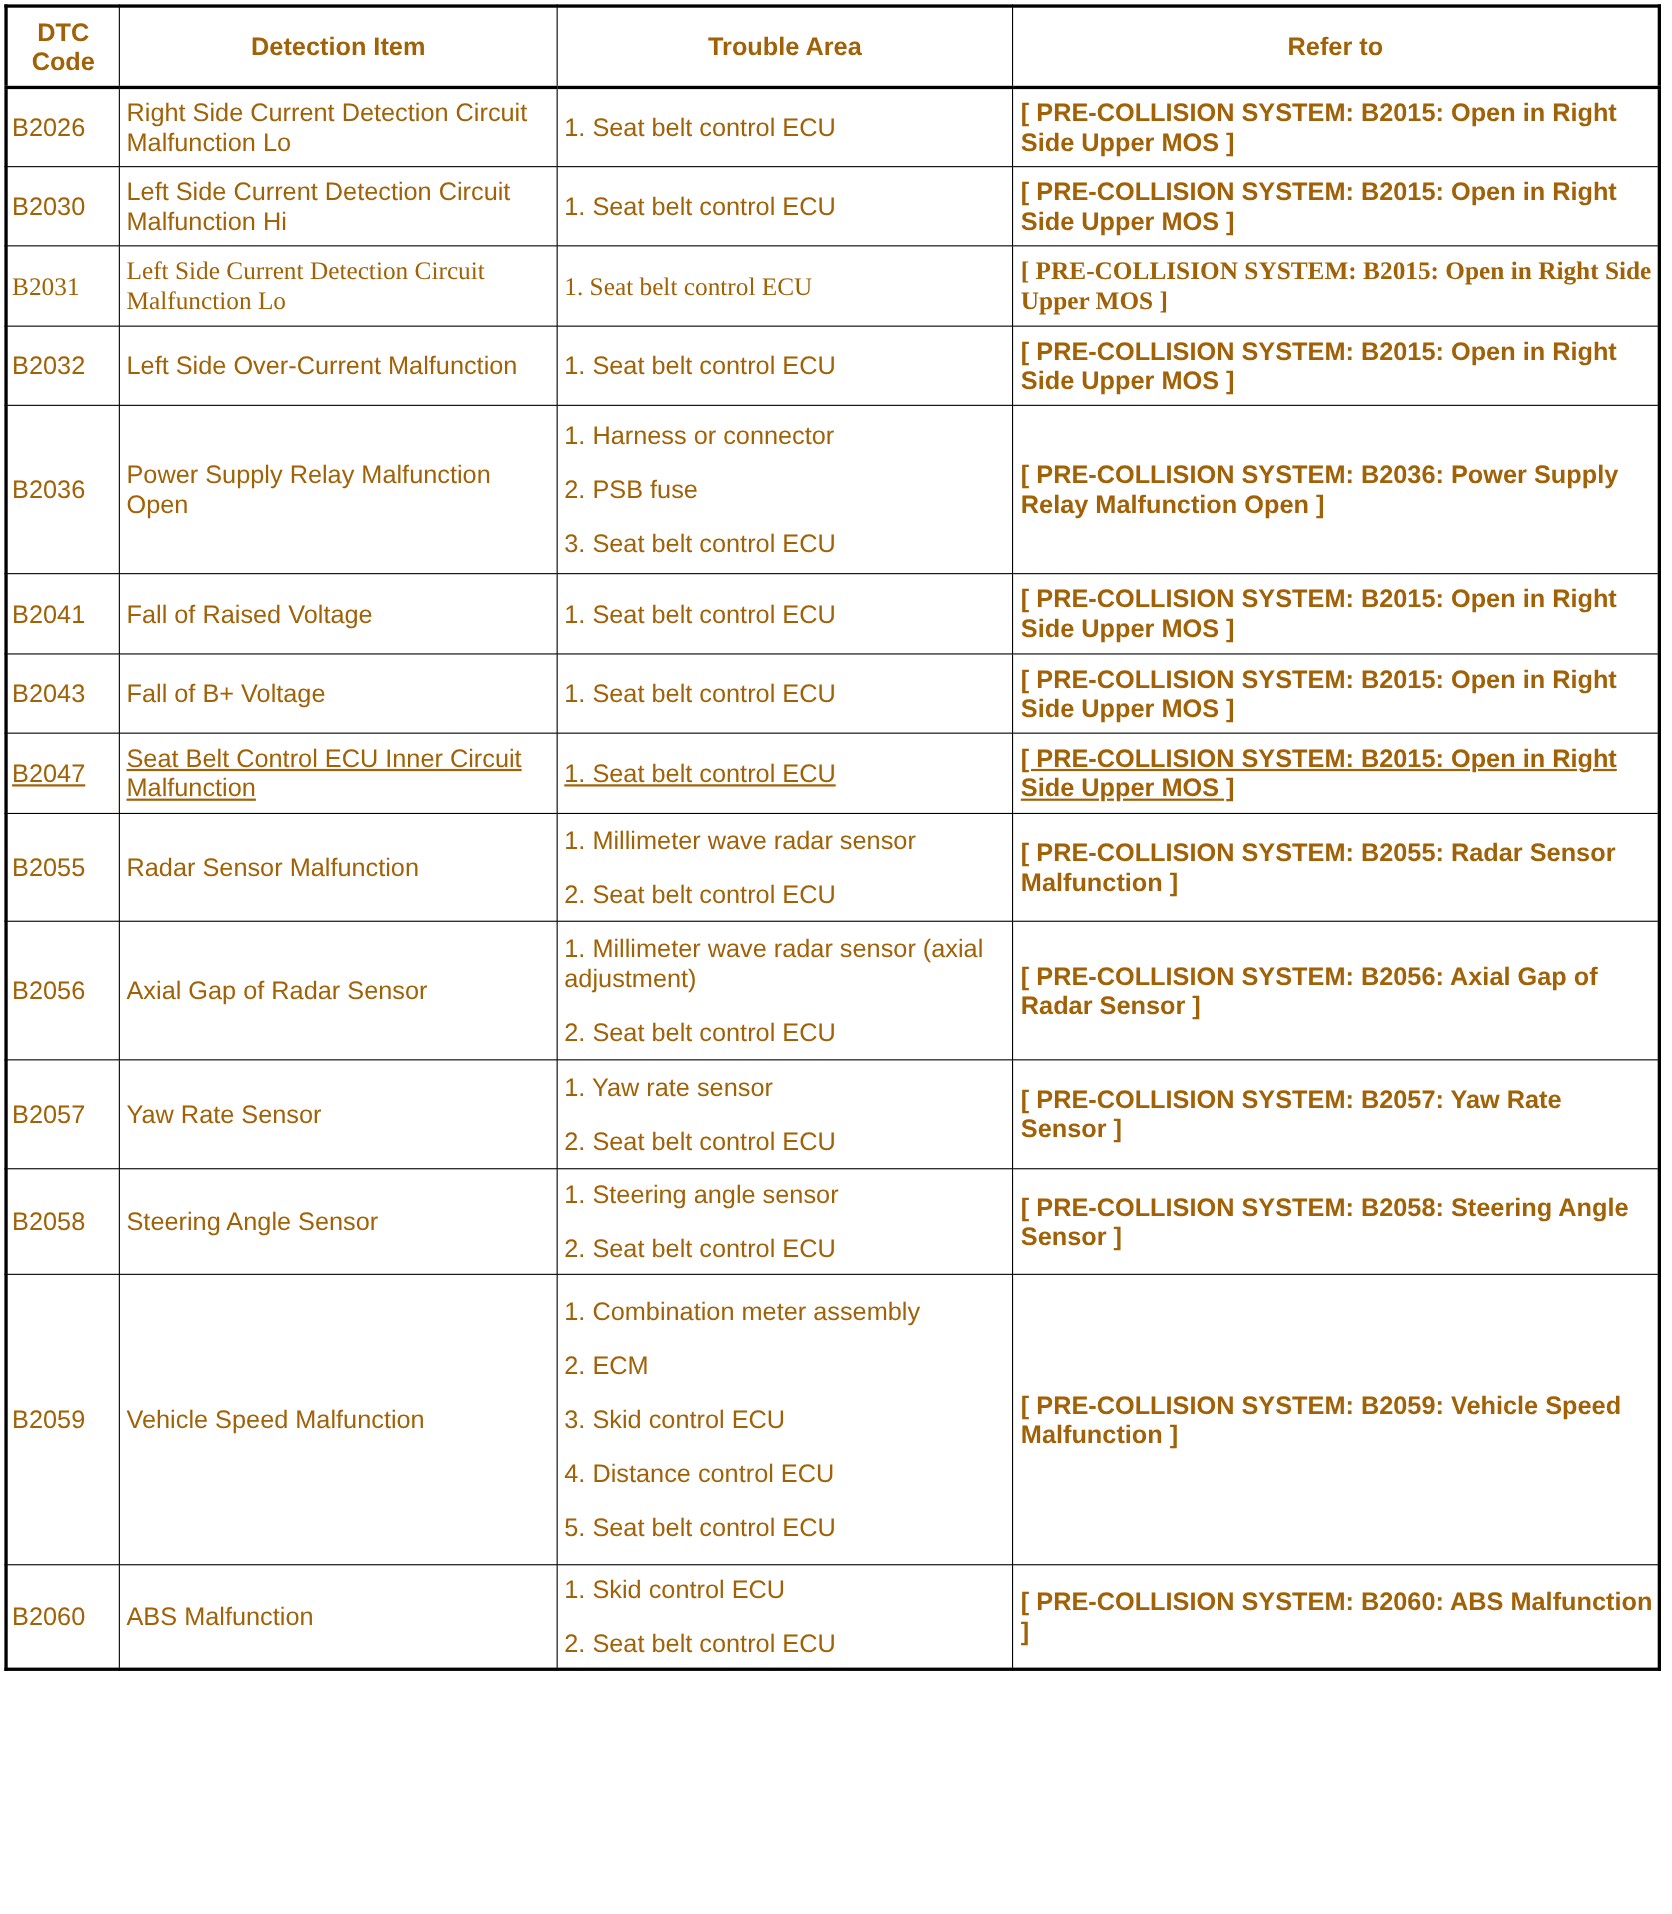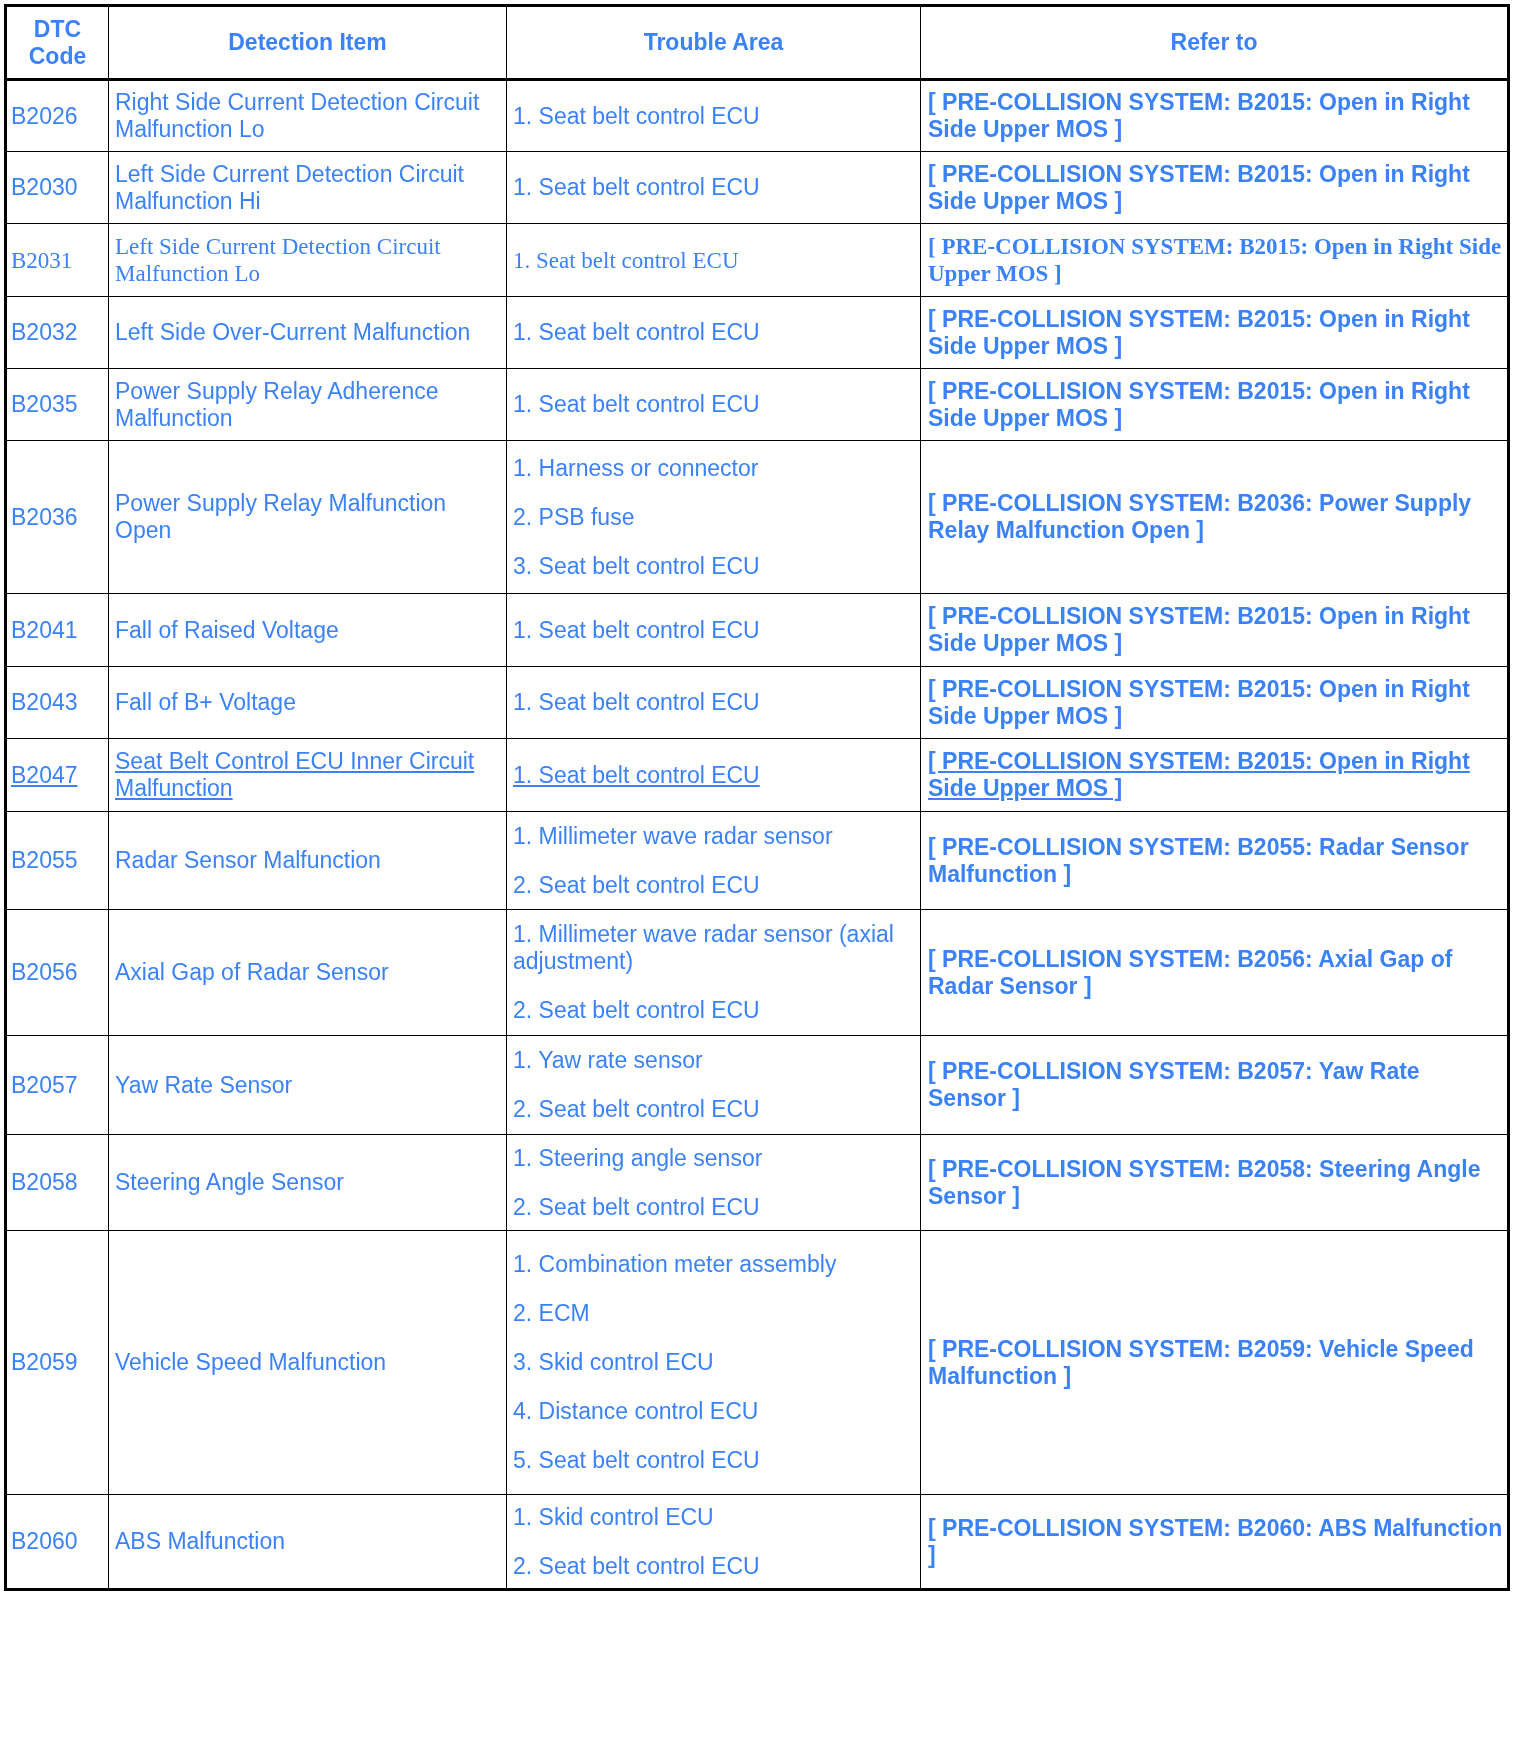--- a/index.html
+++ b/index.html
@@ -5,21 +5,21 @@
   html, body { margin: 0; padding: 0; background: #ffffff; }
   body { width: 1520px; height: 1740px; position: relative; overflow: hidden; }
   #dtc-table {
     position: absolute; left: 4px; top: 4px;
     width: 1503px;
     border-collapse: collapse;
     table-layout: fixed;
     border: 3px solid #000;
     font-family: "Liberation Sans", sans-serif;
     font-size: 23px;
-    color: #3b82f6;
+    color: #a16207;
     padding-left: 24px;
   }
   #dtc-table col.c1 { width: 103px; }
   #dtc-table col.c2 { width: 398px; }
   #dtc-table col.c3 { width: 414px; }
   #dtc-table col.c4 { width: 588px; }
   #dtc-table th, #dtc-table td {
     border: 1.5px solid #000;
     padding: 0 6px;
     vertical-align: middle;
@@ -90,30 +90,20 @@
       <tr style="height: 72px; margin-left: 18px;">
         <td class="code">B2032</td>
         <td>Left Side Over-Current Malfunction</td>
         <td>
           <ul class="trouble-list">
             <li>1. Seat belt control ECU</li>
           </ul>
         </td>
         <td class="refer">[ PRE-COLLISION SYSTEM: B2015: Open in Right Side Upper MOS ]</td>
       </tr>
-      <tr style="height: 72px;">
-        <td class="code">B2035</td>
-        <td>Power Supply Relay Adherence Malfunction</td>
-        <td>
-          <ul class="trouble-list">
-            <li>1. Seat belt control ECU</li>
-          </ul>
-        </td>
-        <td class="refer">[ PRE-COLLISION SYSTEM: B2015: Open in Right Side Upper MOS ]</td>
-      </tr>
       <tr style="height: 153px;">
         <td class="code">B2036</td>
         <td>Power Supply Relay Malfunction Open</td>
         <td>
           <ul class="trouble-list">
             <li>1. Harness or connector</li>
             <li>2. PSB fuse</li>
             <li>3. Seat belt control ECU</li>
           </ul>
         </td>

